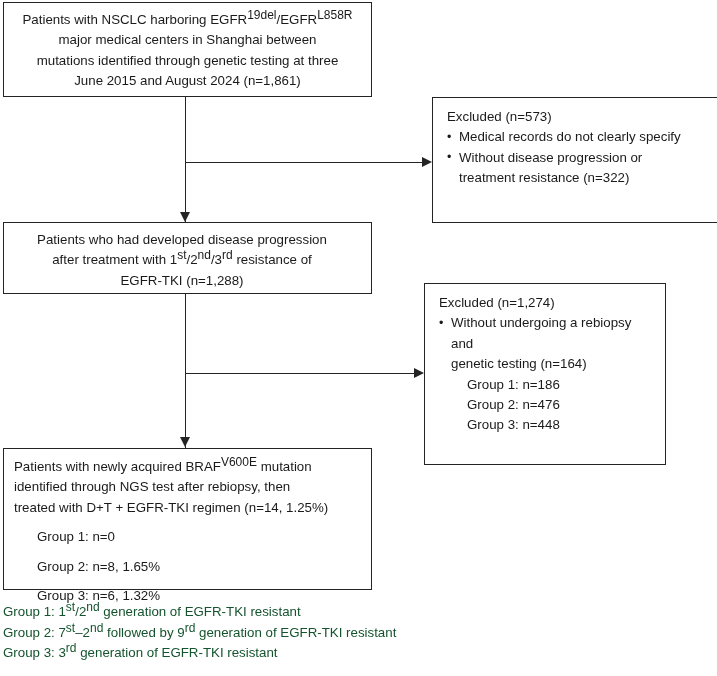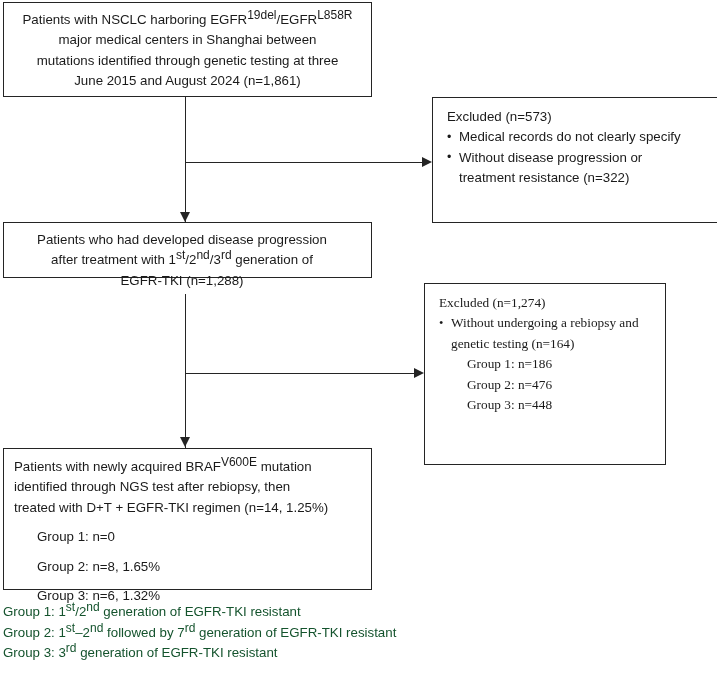--- a/index.html
+++ b/index.html
@@ -36,27 +36,26 @@
   
   #box-population {
     left: 3px; top: 2px; width: 369px; height: 95px;
     padding: 7px 10px 0 10px;
   }
   #box-excluded-1 {
     left: 432px; top: 97px; width: 310px; height: 126px;
     padding: 9px 10px 0 14px;
   }
   #box-progression {
-    left: 3px; top: 222px; width: 369px; height: 56px;
+    left: 3px; top: 222px; width: 369px; height: 72px;
     padding: 7px 21px 0 10px;
   }
   #box-excluded-2 {
     left: 424px; top: 283px; width: 242px; height: 182px;
     padding: 9px 24px 0 14px;
-    font-family: Liberation Serif, serif;
   }
   #box-braf {
     left: 3px; top: 448px; width: 369px; height: 142px;
     padding: 8px 22px 0 10px;
   }
 
   .bullet-list {
     margin: 0;
     padding: 0;
     list-style: none;
@@ -149,21 +148,21 @@
       </li>
       <li>
         <div>Without disease progression or</div>
         <div>treatment resistance (n=322)</div>
       </li>
     </ul>
   </div>
 
   <div class="box centered" id="box-progression">
     <div>Patients who had developed disease progression</div>
-    <div><span>after treatment with 1</span><sup>st</sup><span>/2</span><sup>nd</sup><span>/3</span><sup>rd</sup><span> generation of</span></div>
+    <div><span>after treatment with 1</span><sup>st</sup><span>/2</span><sup>nd</sup><span>/3</span><sup>rd</sup><span> resistance of</span></div>
     <div>EGFR-TKI (n=1,288)</div>
   </div>
 
   <div class="vline" style="left:184.5px; top:294px; height:154px;"></div>
   <div class="hline" style="left:184.5px; top:372.5px; width:232px;"></div>
   <div class="arrow-right" style="left:414px; top:368px;"></div>
   <div class="arrow-down" style="left:179.5px; top:437px;"></div>
 
   <div class="box left" id="box-excluded-2">
     <div>Excluded (n=1,274)</div>
@@ -182,17 +181,17 @@
     <div><span>Patients with newly acquired BRAF</span><sup>V600E</sup><span> mutation</span></div>
     <div>identified through NGS test after rebiopsy, then</div>
     <div>treated with D+T + EGFR-TKI regimen (n=14, 1.25%)</div>
     <div class="grp-line-2">Group 1: n=0</div>
     <div class="grp-line-2">Group 2: n=8, 1.65%</div>
     <div class="grp-line-2">Group 3: n=6, 1.32%</div>
   </div>
 
   <div class="footnotes">
     <div><span>Group 1: 1</span><sup>st</sup><span>/2</span><sup>nd</sup><span> generation of EGFR-TKI resistant</span></div>
-    <div><span>Group 2: 1</span><sup>st</sup><span>–2</span><sup>nd</sup><span> followed by 7</span><sup>rd</sup><span> generation of EGFR-TKI resistant</span></div>
+    <div><span>Group 2: 7</span><sup>st</sup><span>–2</span><sup>nd</sup><span> followed by 9</span><sup>rd</sup><span> generation of EGFR-TKI resistant</span></div>
     <div><span>Group 3: 3</span><sup>rd</sup><span> generation of EGFR-TKI resistant</span></div>
   </div>
 
 </div>
 
 </body></html>

